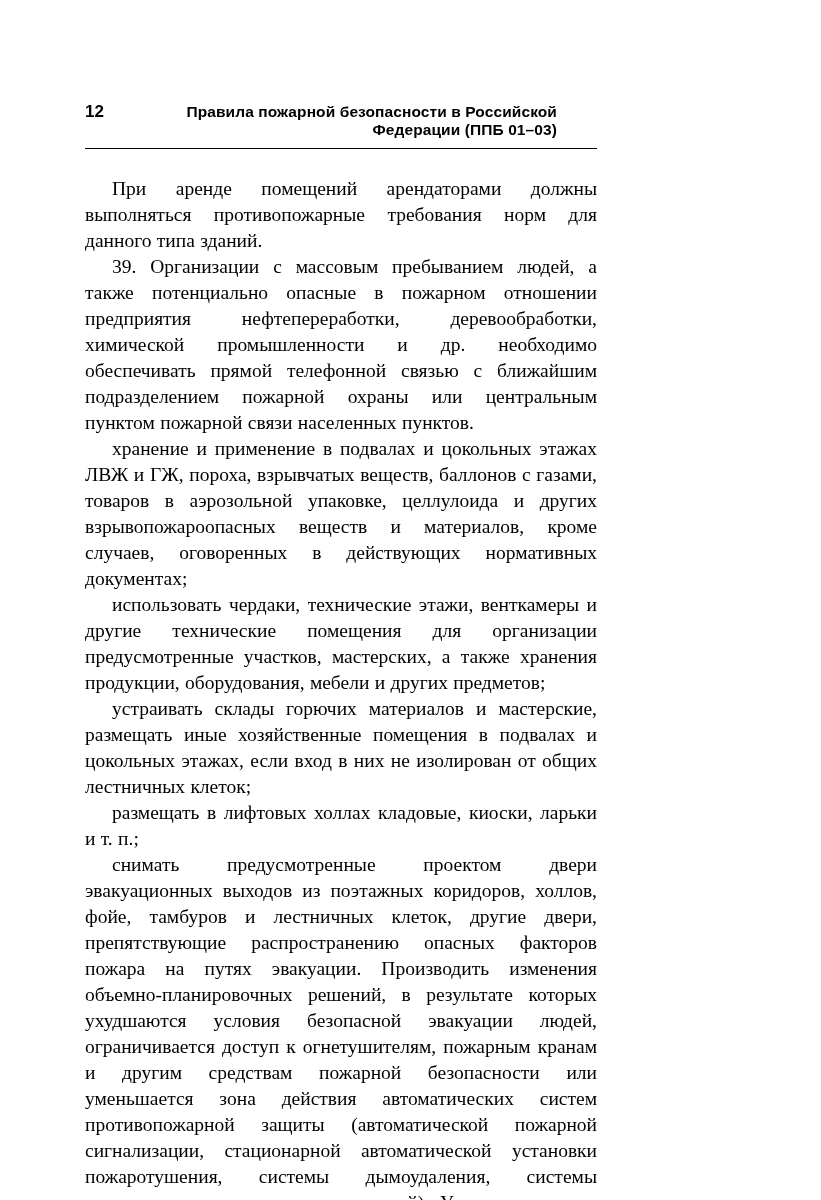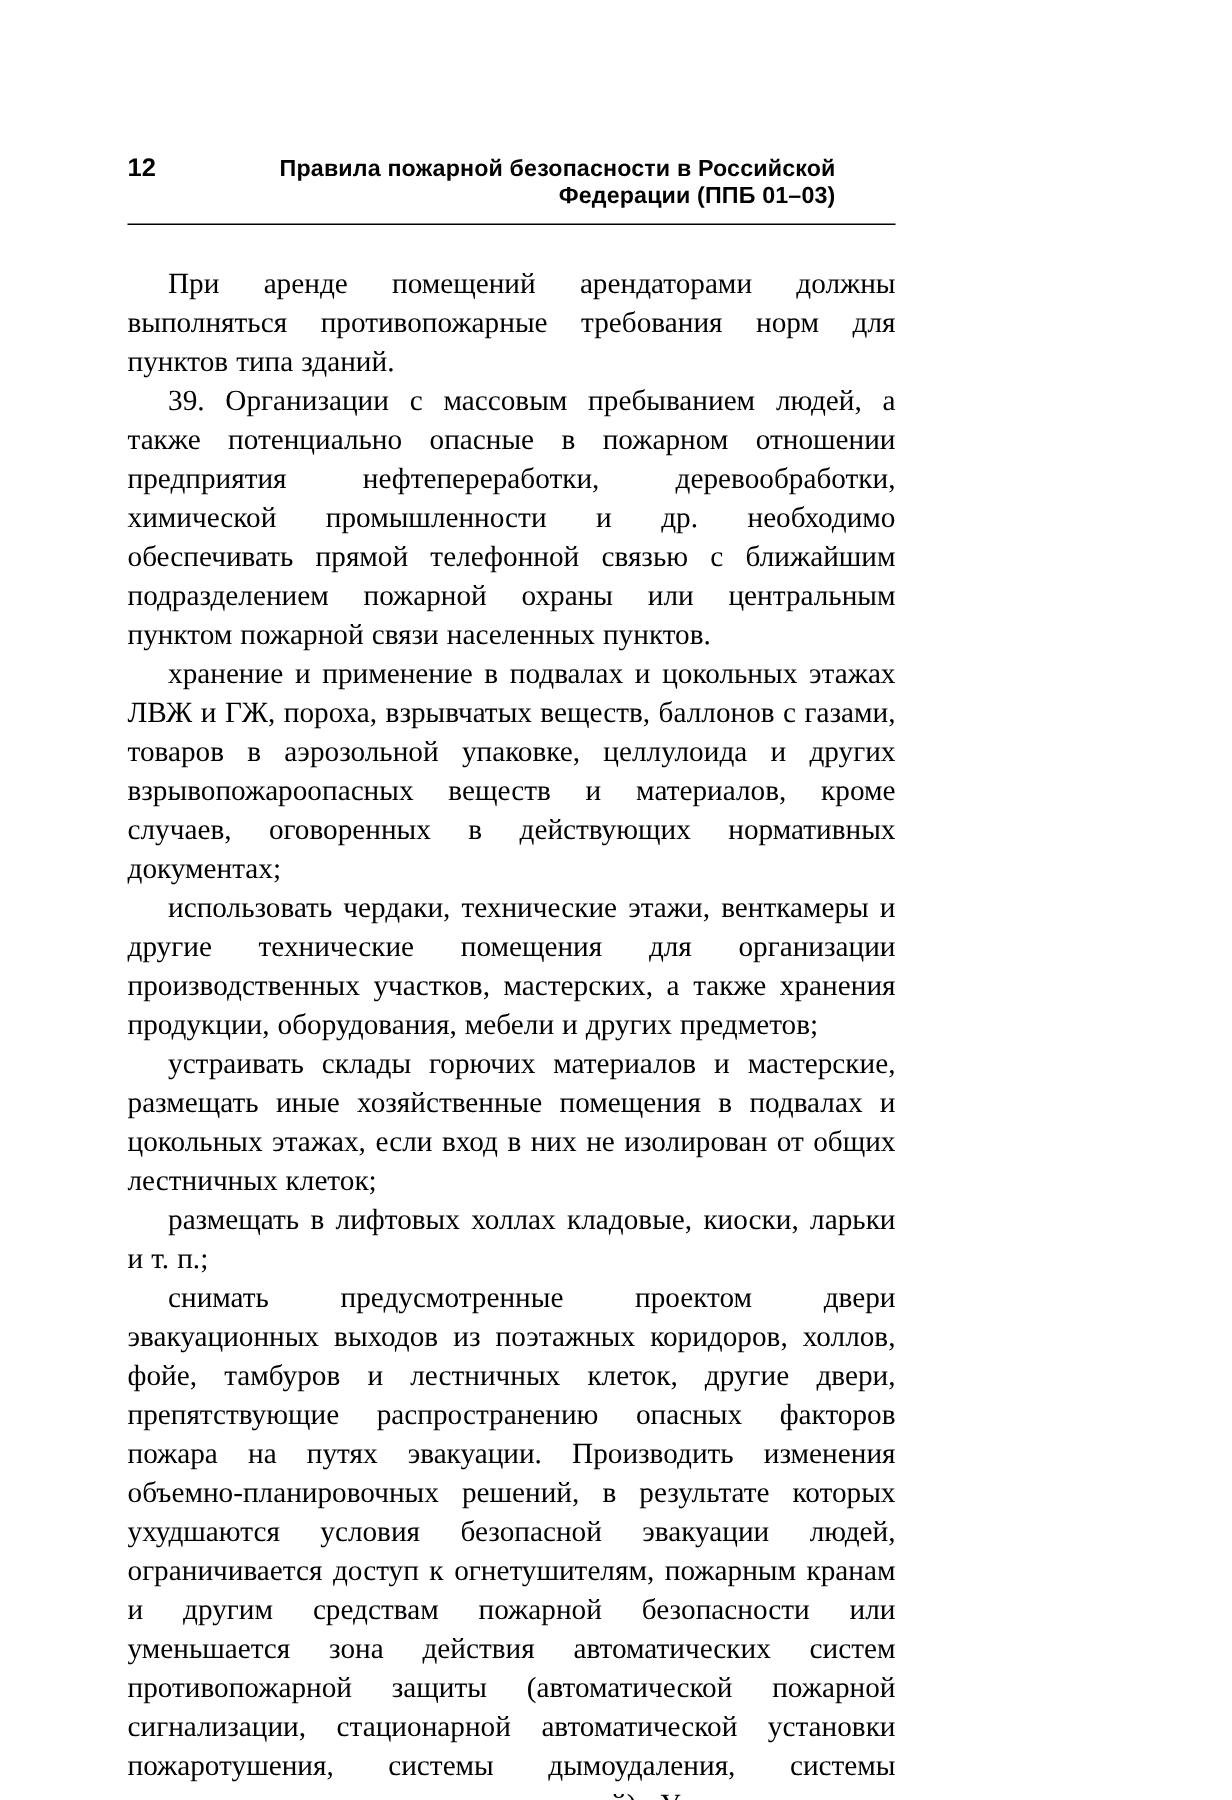--- a/index.html
+++ b/index.html
@@ -56,21 +56,21 @@
   </style>
 </head>
 <body>
 
 <div class="page">
   <header class="page-header">
     <span class="page-number">12</span>
     <span class="header-title">Правила пожарной безопасности в Российской Федерации (ППБ 01–03)</span>
   </header>
   <main class="page-body">
-    <p>При аренде помещений арендаторами должны выполняться противопожарные требования норм для пунктов типа зданий.</p>
+    <p>При аренде помещений арендаторами должны выполняться противопожарные требования норм для данного типа зданий.</p>
     <p>39. Организации с массовым пребыванием людей, а также потенциально опасные в пожарном отношении предприятия нефтепереработки, деревообработки, химической промышленности и др. необходимо обеспечивать прямой телефонной связью с ближайшим подразделением пожарной охраны или центральным пунктом пожарной связи населенных пунктов.</p>
     <p>хранение и применение в подвалах и цокольных этажах ЛВЖ и ГЖ, пороха, взрывчатых веществ, баллонов с газами, товаров в аэрозольной упаковке, целлулоида и других взрывопожароопасных веществ и материалов, кроме случаев, оговоренных в действующих нормативных документах;</p>
-    <p>использовать чердаки, технические этажи, венткамеры и другие технические помещения для организации производственных участков, мастерских, а также хранения продукции, оборудования, мебели и других предметов;</p>
+    <p>использовать чердаки, технические этажи, венткамеры и другие технические помещения для организации предусмотренные участков, мастерских, а также хранения продукции, оборудования, мебели и других предметов;</p>
     <p>устраивать склады горючих материалов и мастерские, размещать иные хозяйственные помещения в подвалах и цокольных этажах, если вход в них не изолирован от общих лестничных клеток;</p>
     <p>размещать в лифтовых холлах кладовые, киоски, ларьки и т. п.;</p>
     <p>снимать предусмотренные проектом двери эвакуационных выходов из поэтажных коридоров, холлов, фойе, тамбуров и лестничных клеток, другие двери, препятствующие распространению опасных факторов пожара на путях эвакуации. Производить изменения объемно-планировочных решений, в результате которых ухудшаются условия безопасной эвакуации людей, ограничивается доступ к огнетушителям, пожарным кранам и другим средствам пожарной безопасности или уменьшается зона действия автоматических систем противопожарной защиты (автоматической пожарной сигнализации, стационарной автоматической установки пожаротушения, системы дымоудаления, системы оповещения и управления эвакуацией). Уменьшение зоны действия автоматической пожарной сигнализации или автоматической установки пожаротушения в результате перепланировки допускается только при дополнительной защите объемов помещений, исключенных из зоны действия указанных выше автоматических установок, индивидуальными пожарными извещателями или модульными установками пожаротушения соответственно;</p>
   </main>
 </div>
 
 </body></html>

